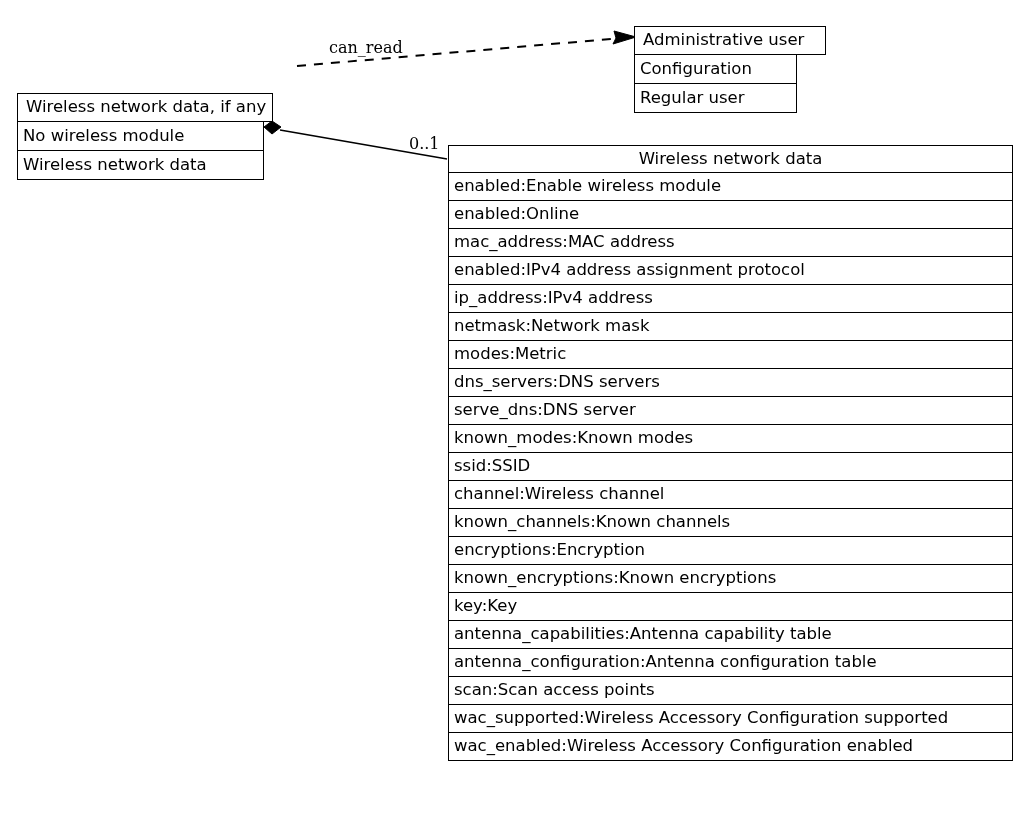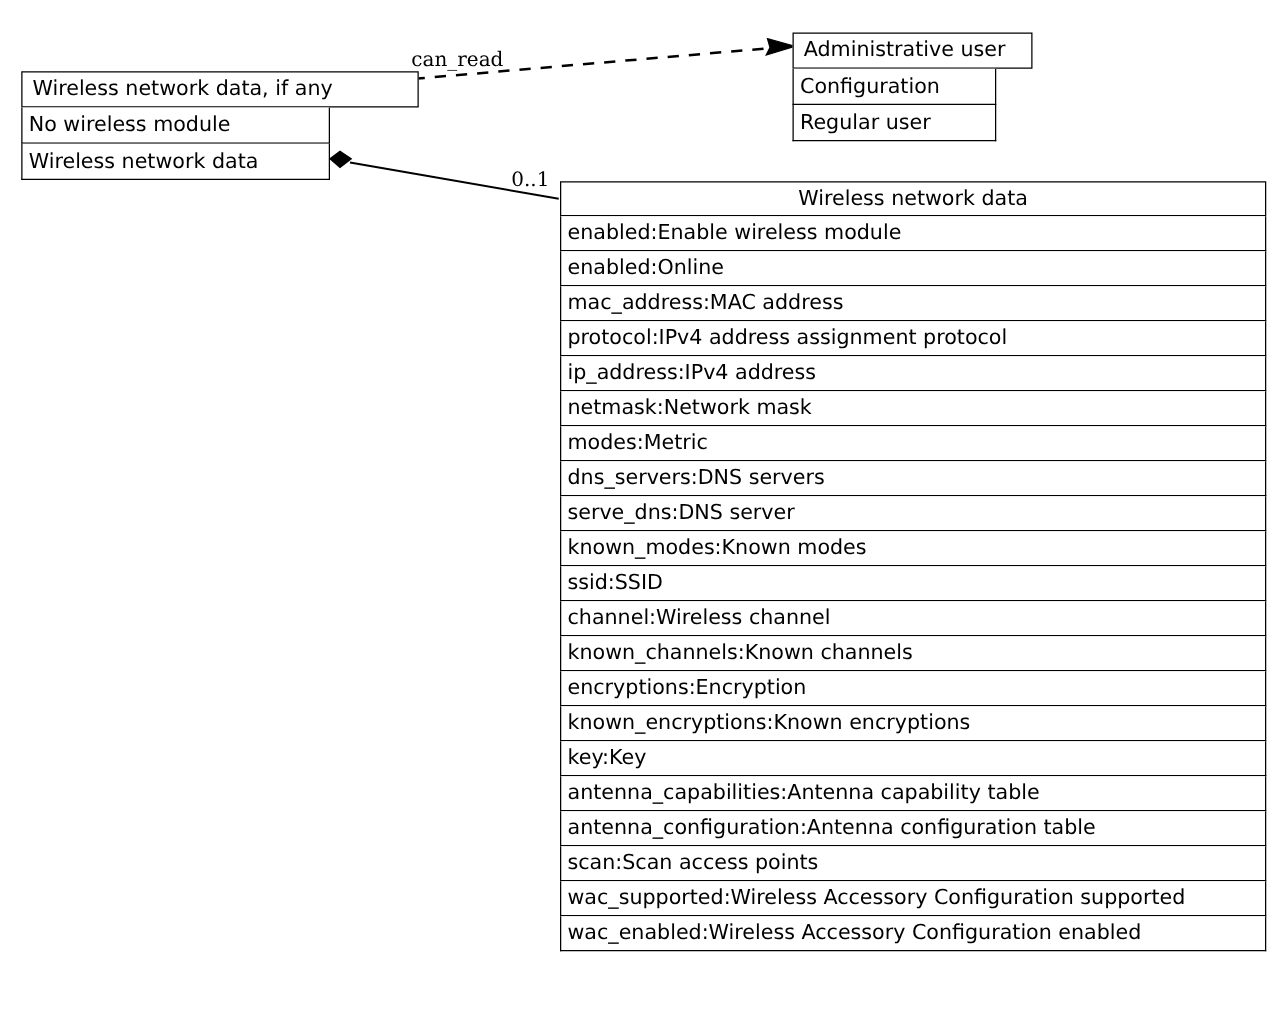--- a/index.html
+++ b/index.html
@@ -54,22 +54,23 @@
   
   #node-wireless-enum {
     left: 17px;
     top: 41px;
   }
   #node-wireless-enum .uml-row {
     height: 29px;
     width: 247px;
   }
   #node-wireless-enum .uml-row.title {
-    width: 318px;
+    width: 256px;
     justify-content: flex-start;
+    margin-top: 36px;
   }
 
   
   #node-admin-user {
     left: 634px;
     top: 10px;
   }
   #node-admin-user .uml-row {
     height: 29px;
     width: 163px;
@@ -146,21 +147,21 @@
     <div class="uml-row title">Administrative user</div>
     <div class="uml-row">Configuration</div>
     <div class="uml-row">Regular user</div>
   </div>
 
   <div class="uml-node" id="node-wireless-class">
     <div class="uml-row title">Wireless network data</div>
     <div class="uml-row">enabled:Enable wireless module</div>
     <div class="uml-row">enabled:Online</div>
     <div class="uml-row">mac_address:MAC address</div>
-    <div class="uml-row">protocol:IPv4 address assignment protocol</div>
+    <div class="uml-row">enabled:IPv4 address assignment protocol</div>
     <div class="uml-row">ip_address:IPv4 address</div>
     <div class="uml-row">netmask:Network mask</div>
     <div class="uml-row">modes:Metric</div>
     <div class="uml-row">dns_servers:DNS servers</div>
     <div class="uml-row">serve_dns:DNS server</div>
     <div class="uml-row">known_modes:Known modes</div>
     <div class="uml-row">ssid:SSID</div>
     <div class="uml-row">channel:Wireless channel</div>
     <div class="uml-row">known_channels:Known channels</div>
     <div class="uml-row">encryptions:Encryption</div>

